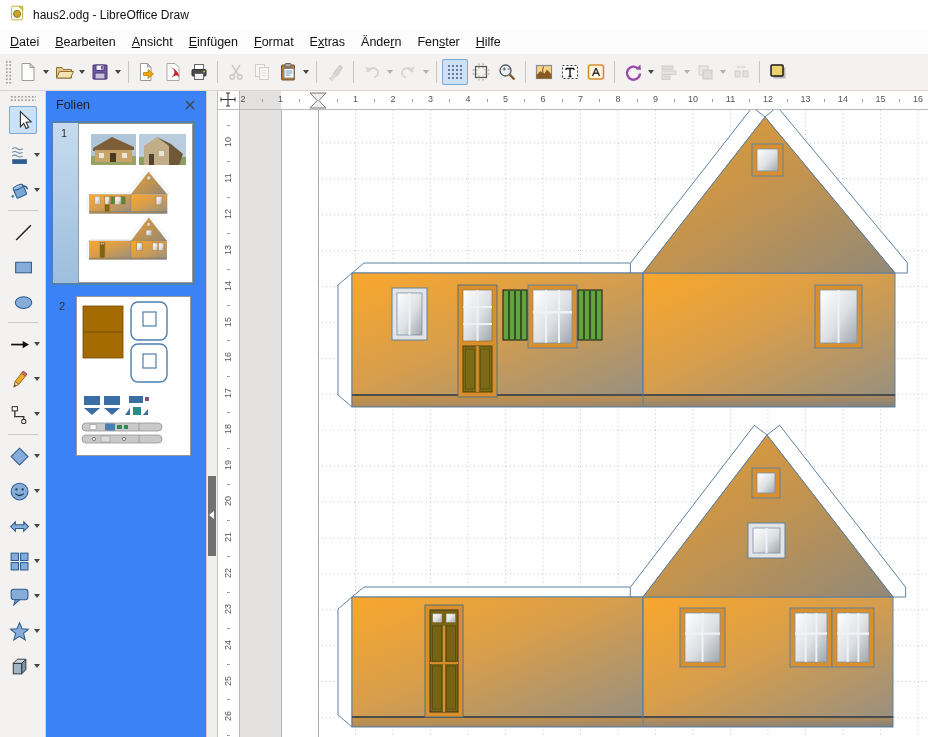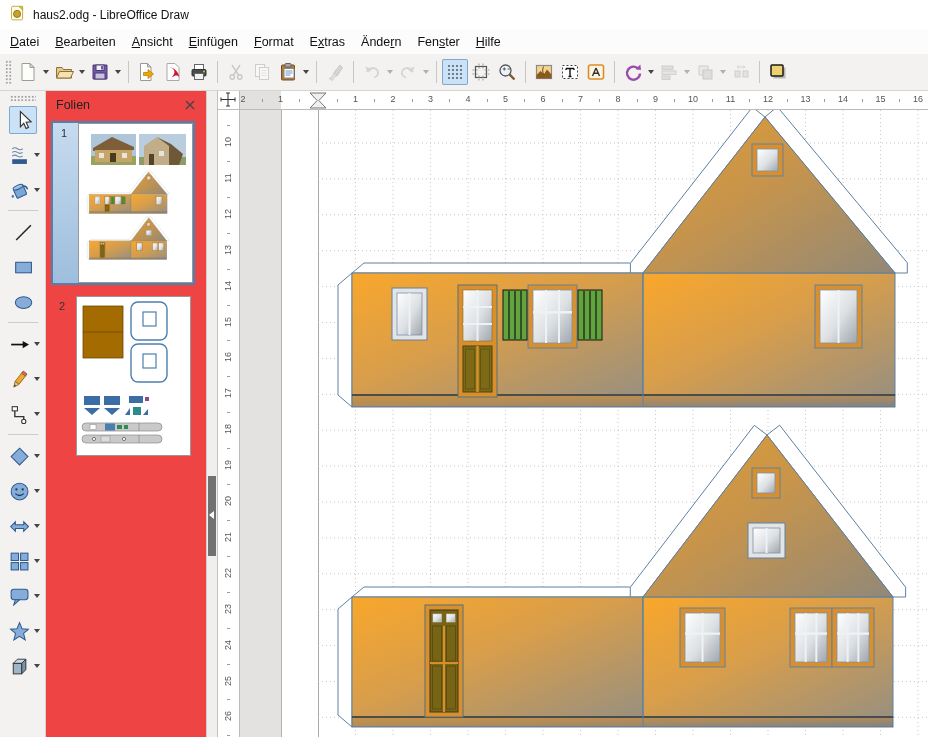--- a/index.html
+++ b/index.html
@@ -37,21 +37,21 @@
            flex-direction:column;align-items:center}
   .grip-h{height:6px;width:26px;margin:4px 0 1px;
           background-image:radial-gradient(#9f9f9f 1px,transparent 1.2px);
           background-size:3.5px 3.5px}
   .drow{display:flex;align-items:center;height:35px;flex:none}
   .dbtn{width:28px;height:28px;border-radius:2px;display:flex;align-items:center;justify-content:center}
   .dbtn.active{background:#cbe2f6;box-shadow:inset 0 0 0 1px #7fa9d1}
   .drow .ddw{width:9px;height:28px}
   .dsep{width:30px;height:1px;background:#cfccc8;margin:3px 0;flex:none}
   
-  #folien{position:absolute;left:46px;top:91px;width:160px;height:646px;background:#ef4444;
+  #folien{position:absolute;left:46px;top:91px;width:160px;height:646px;background:#3b82f6;
           box-sizing:border-box}
   #folien-header{height:27px;display:flex;align-items:center;justify-content:space-between;
                  padding:0 9px 0 10px}
   #folien-title{font-size:12.5px;color:#222}
   #folien-close{width:14px;height:14px;display:flex;align-items:center;justify-content:center}
   .slide-item{position:absolute;left:5px;display:flex}
   .slide-item.selected{border:2px solid #4f81b0;
         background:linear-gradient(180deg,#c6dbee 0%,#9dbedd 100%)}
   .slide-num{width:25px;font-size:11px;color:#333;padding:4px 0 0 8px;box-sizing:border-box}
   .slide-page{width:113px;height:158px;background:#fff;border:1px solid #98989a;box-sizing:content-box}

